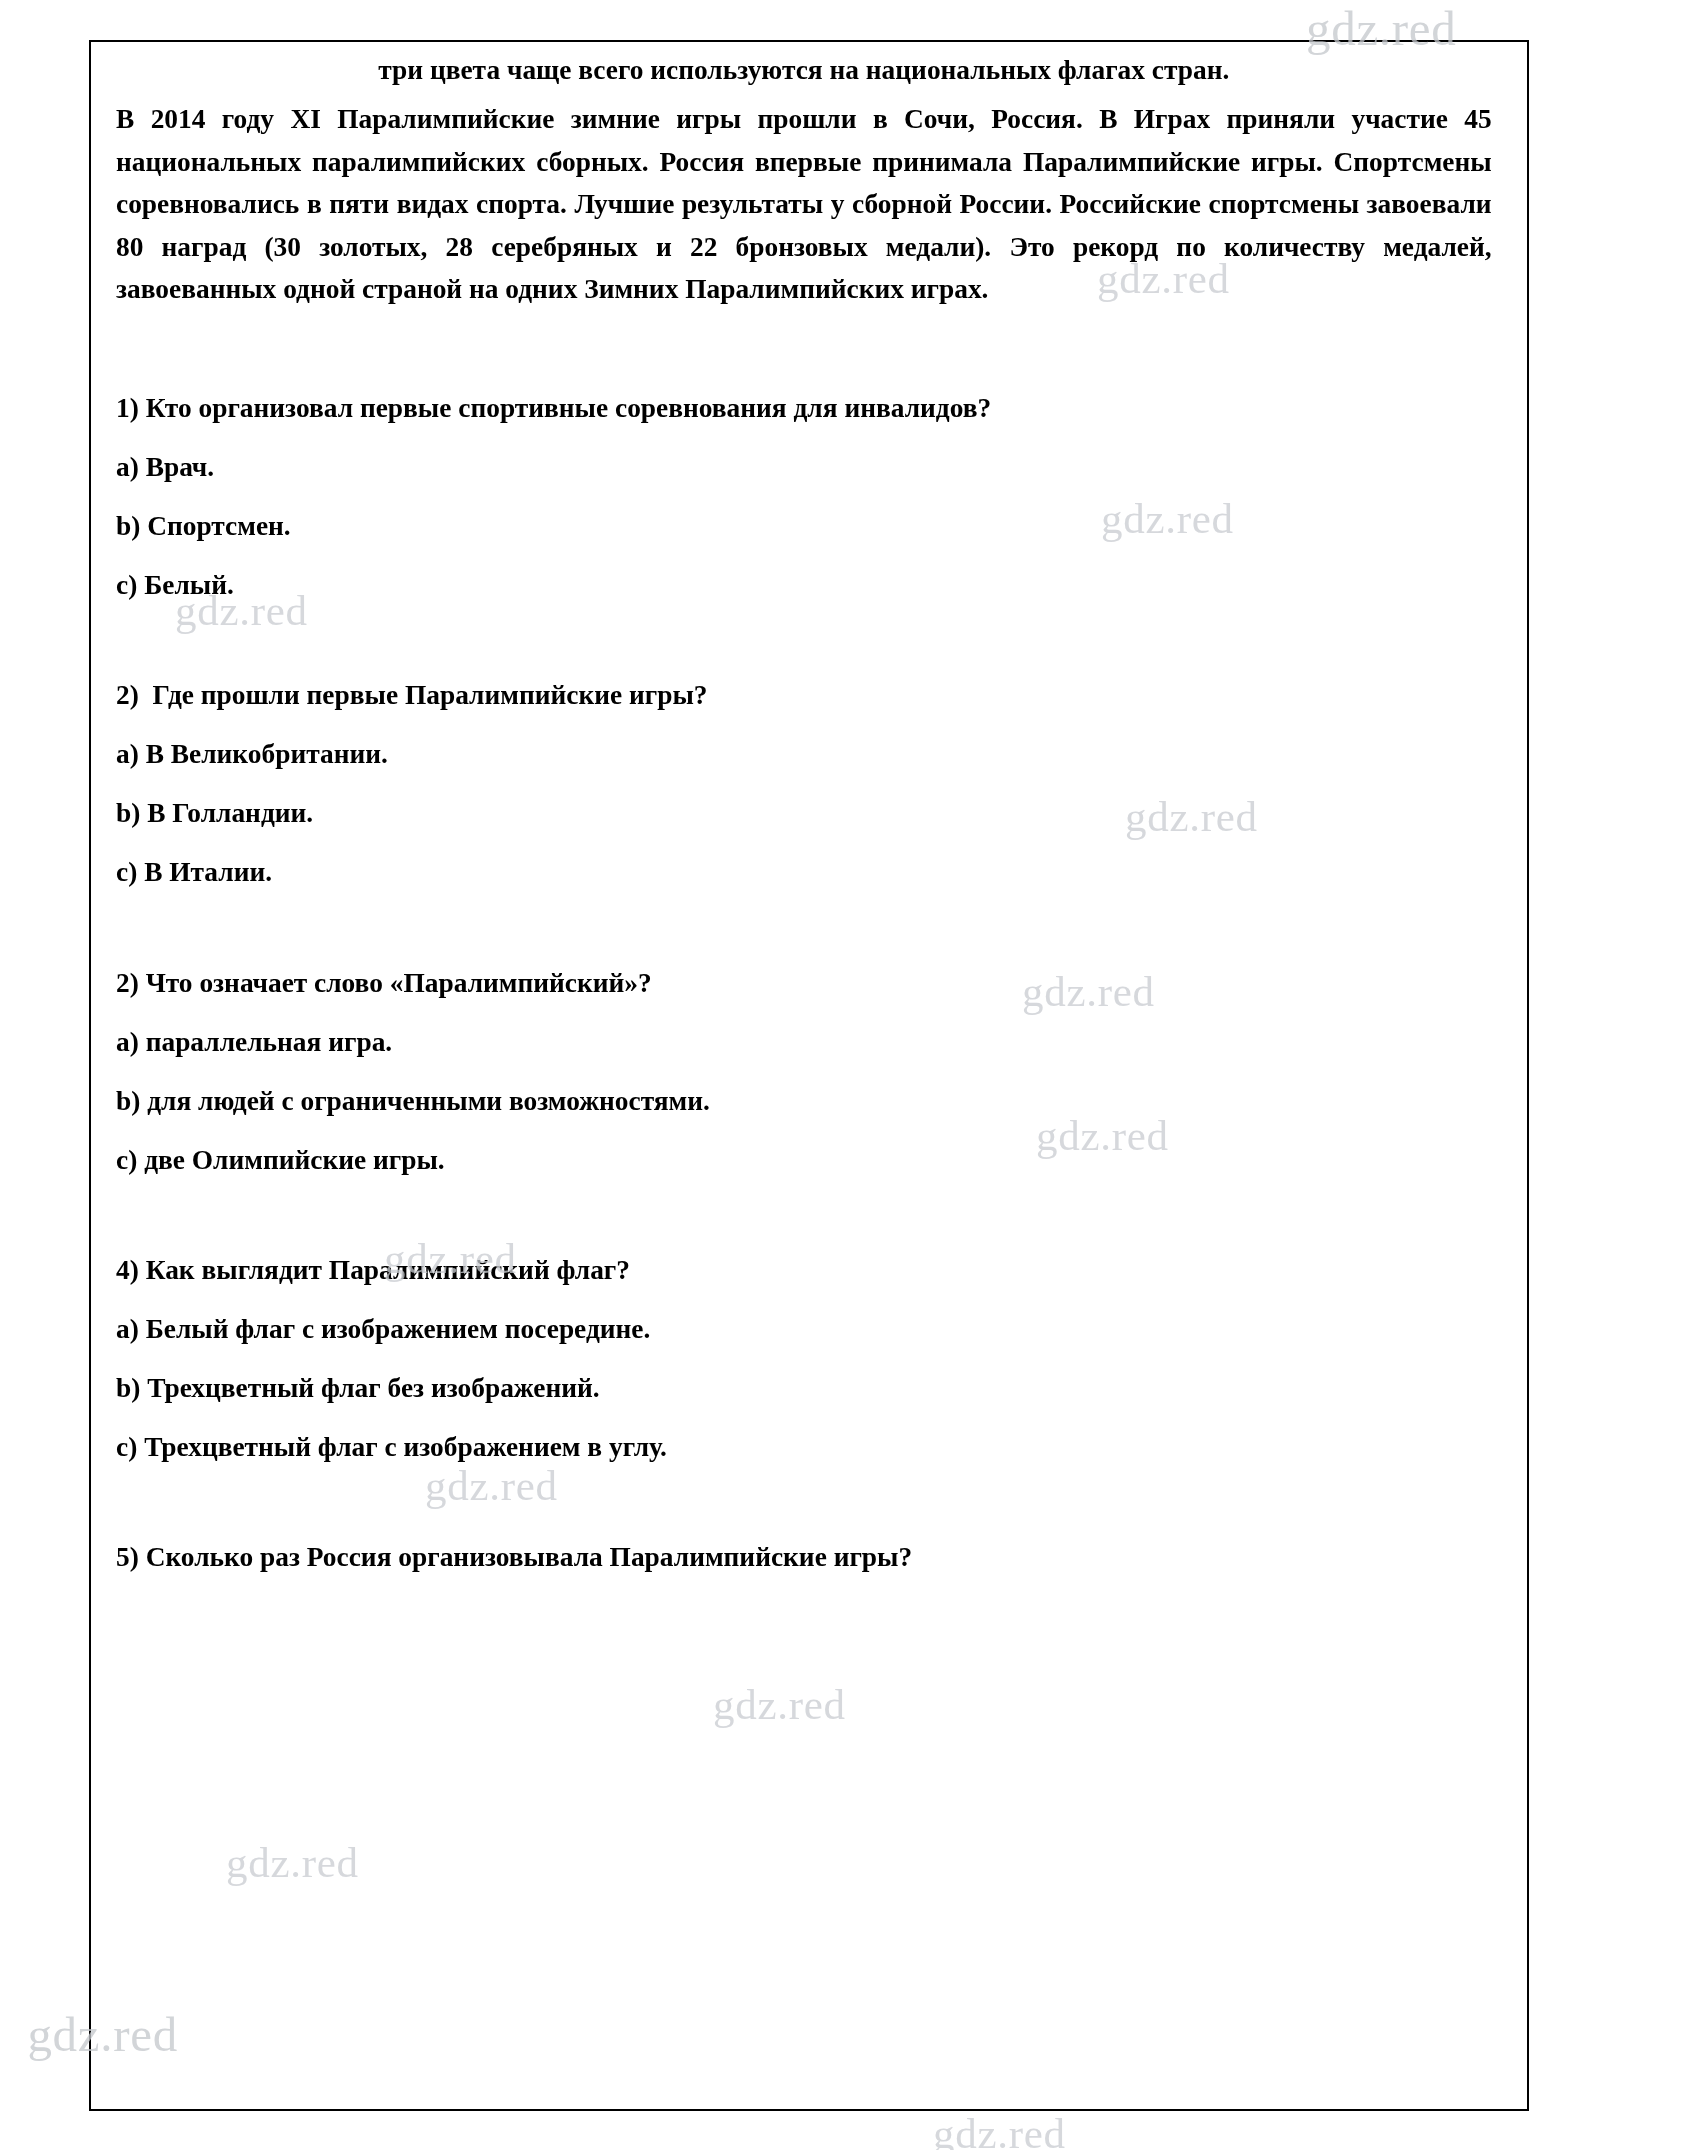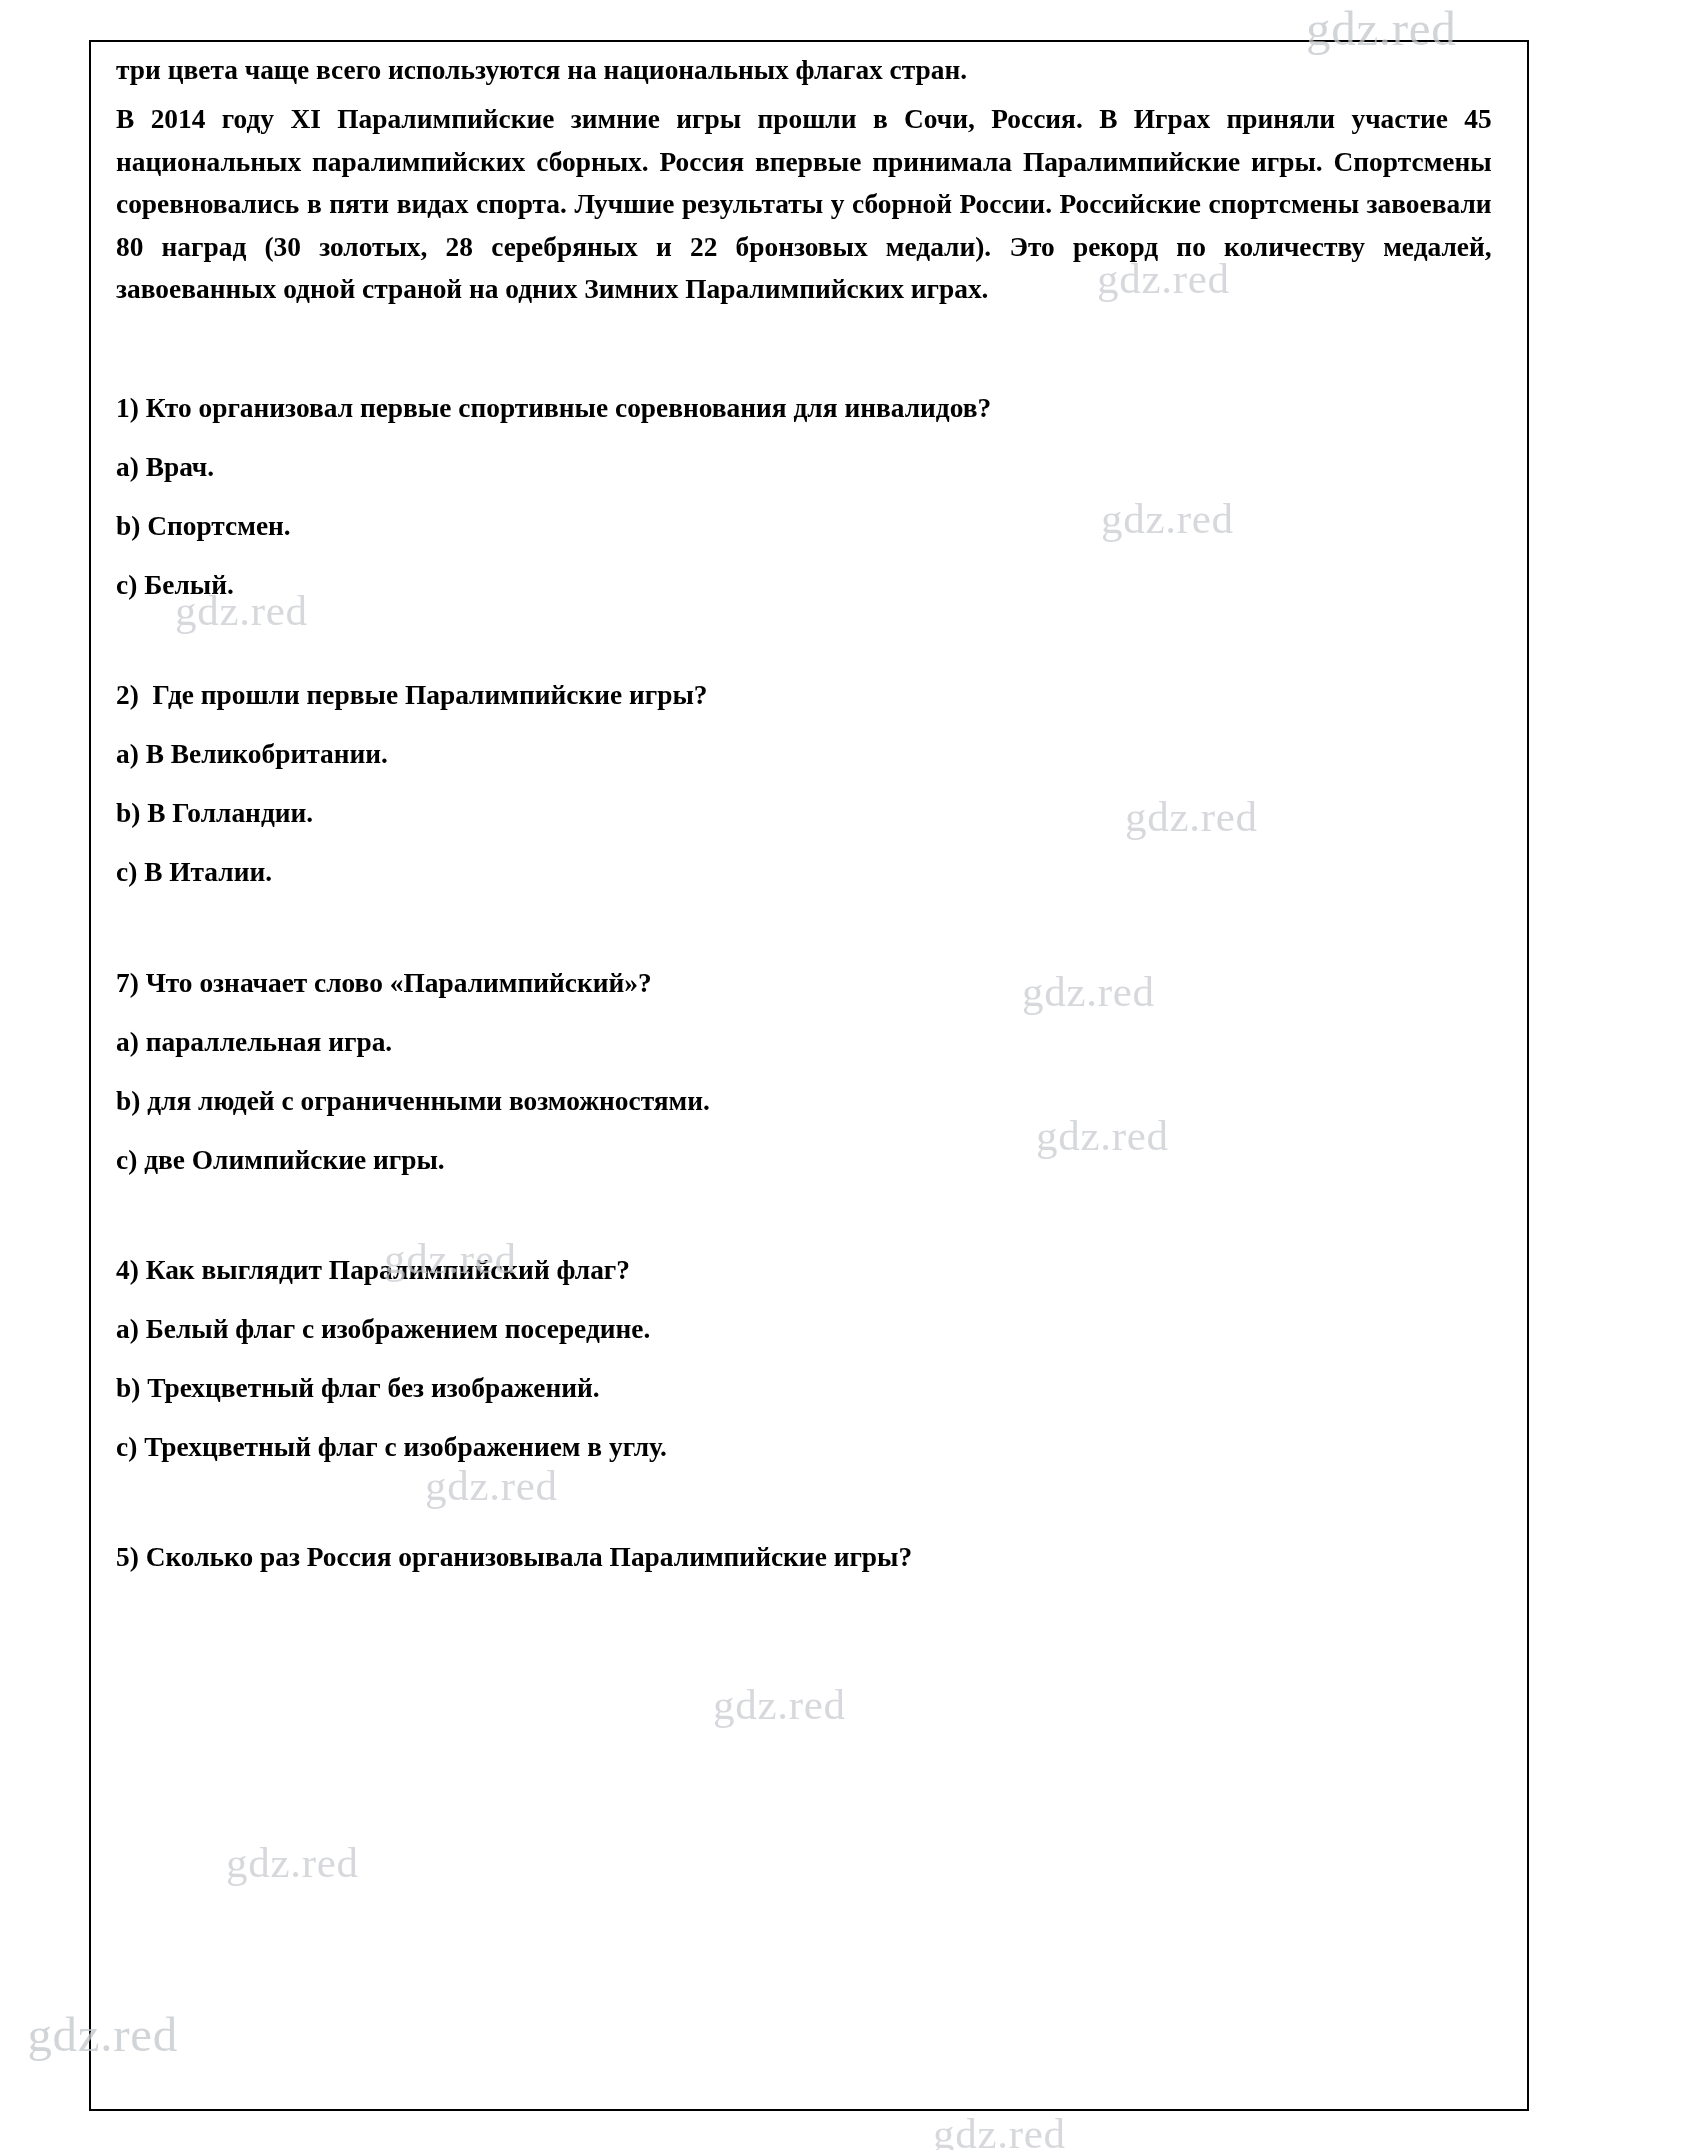--- a/index.html
+++ b/index.html
@@ -40,21 +40,21 @@
 
   .para {
     font-size: 27.4px;
     line-height: 1.55;
     font-weight: bold;
     text-align: justify;
     text-justify: inter-word;
     margin: 0 0 0 0;
   }
   .para.first {
-    text-align: left;
+    text-align: center;
     margin-bottom: 6.9px;
   }
 
   .spacer-lg { height: 77px; }
   .spacer-md { height: 51px; }
 
   .question {
     font-size: 27.4px;
     font-weight: bold;
     line-height: 1.5;
@@ -117,21 +117,21 @@
   <div class="qblock">
     <p class="question">2)  Где прошли первые Паралимпийские игры?</p>
     <p class="option">a) В Великобритании.</p>
     <p class="option">b) В Голландии.</p>
     <p class="option answer">c) В Италии.</p>
   </div>
 
   <div class="spacer-md"></div>
 
   <div class="qblock">
-    <p class="question">7) Что означает слово «Паралимпийский»?</p>
+    <p class="question">2) Что означает слово «Паралимпийский»?</p>
     <p class="option answer">a) параллельная игра.</p>
     <p class="option">b) для людей с ограниченными возможностями.</p>
     <p class="option">c) две Олимпийские игры.</p>
   </div>
 
   <div class="spacer-md"></div>
 
   <div class="qblock">
     <p class="question">4) Как выглядит Паралимпийский флаг?</p>
     <p class="option answer">a) Белый флаг с изображением посередине.</p>

